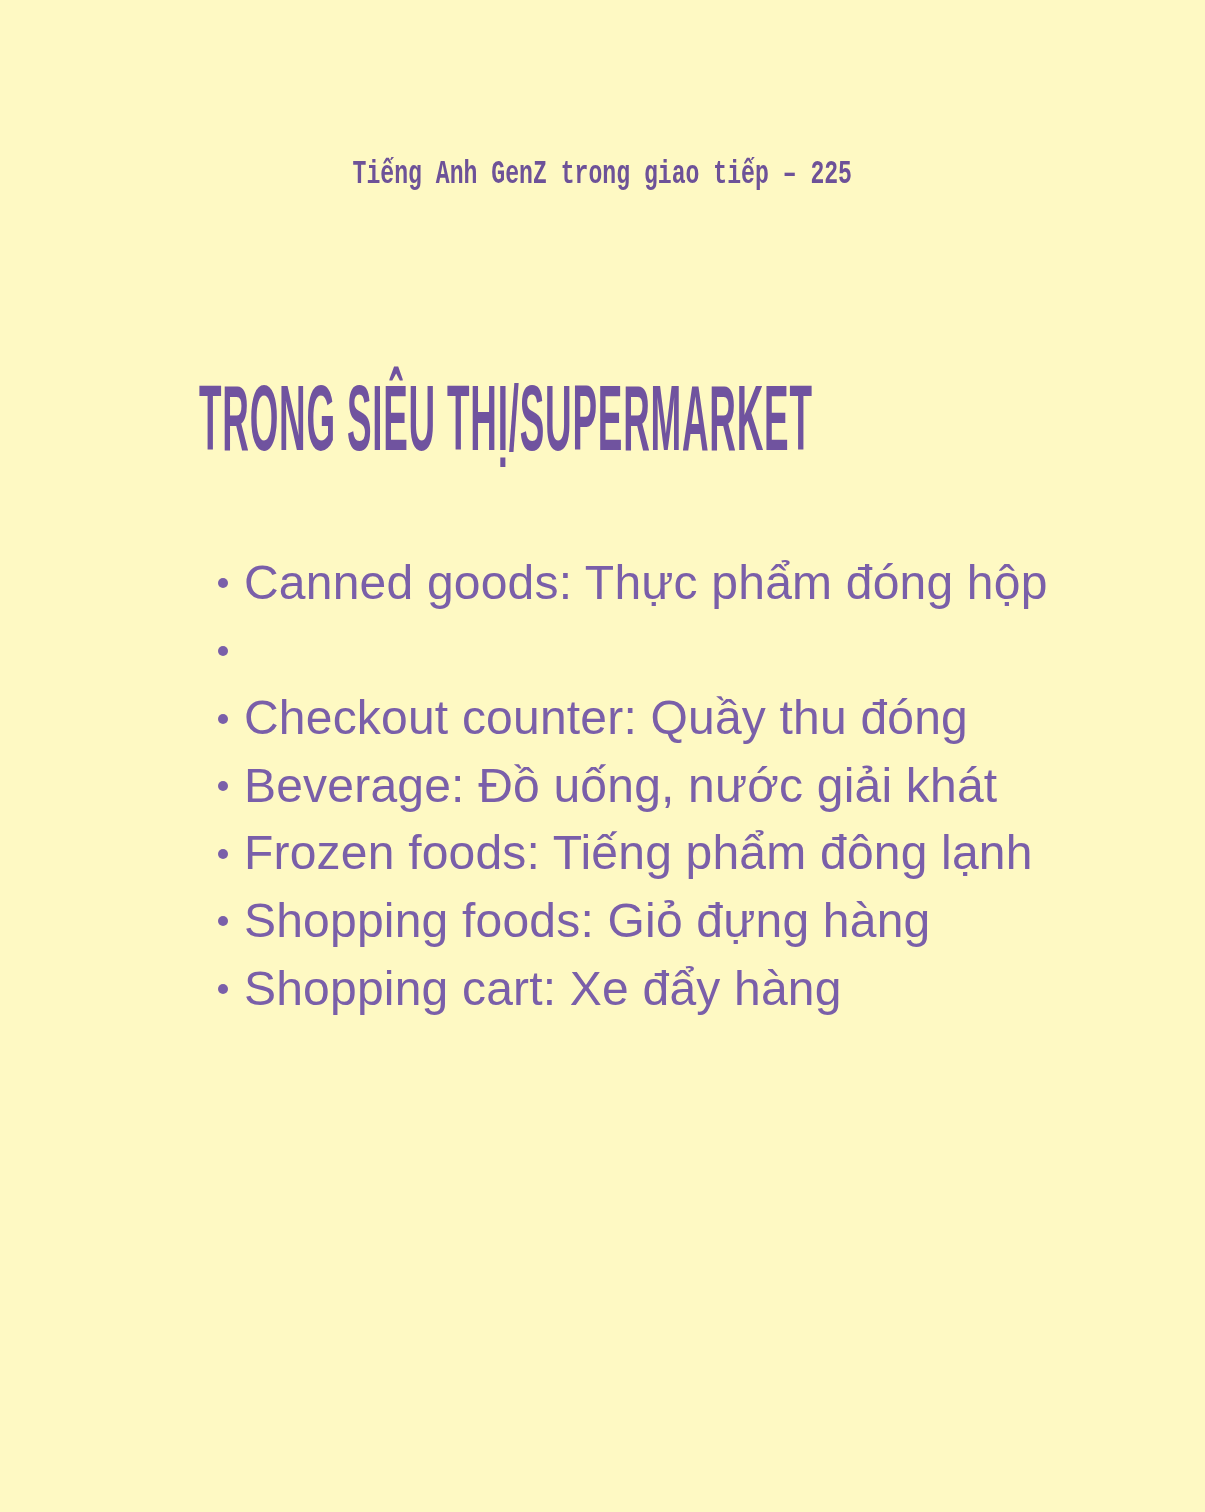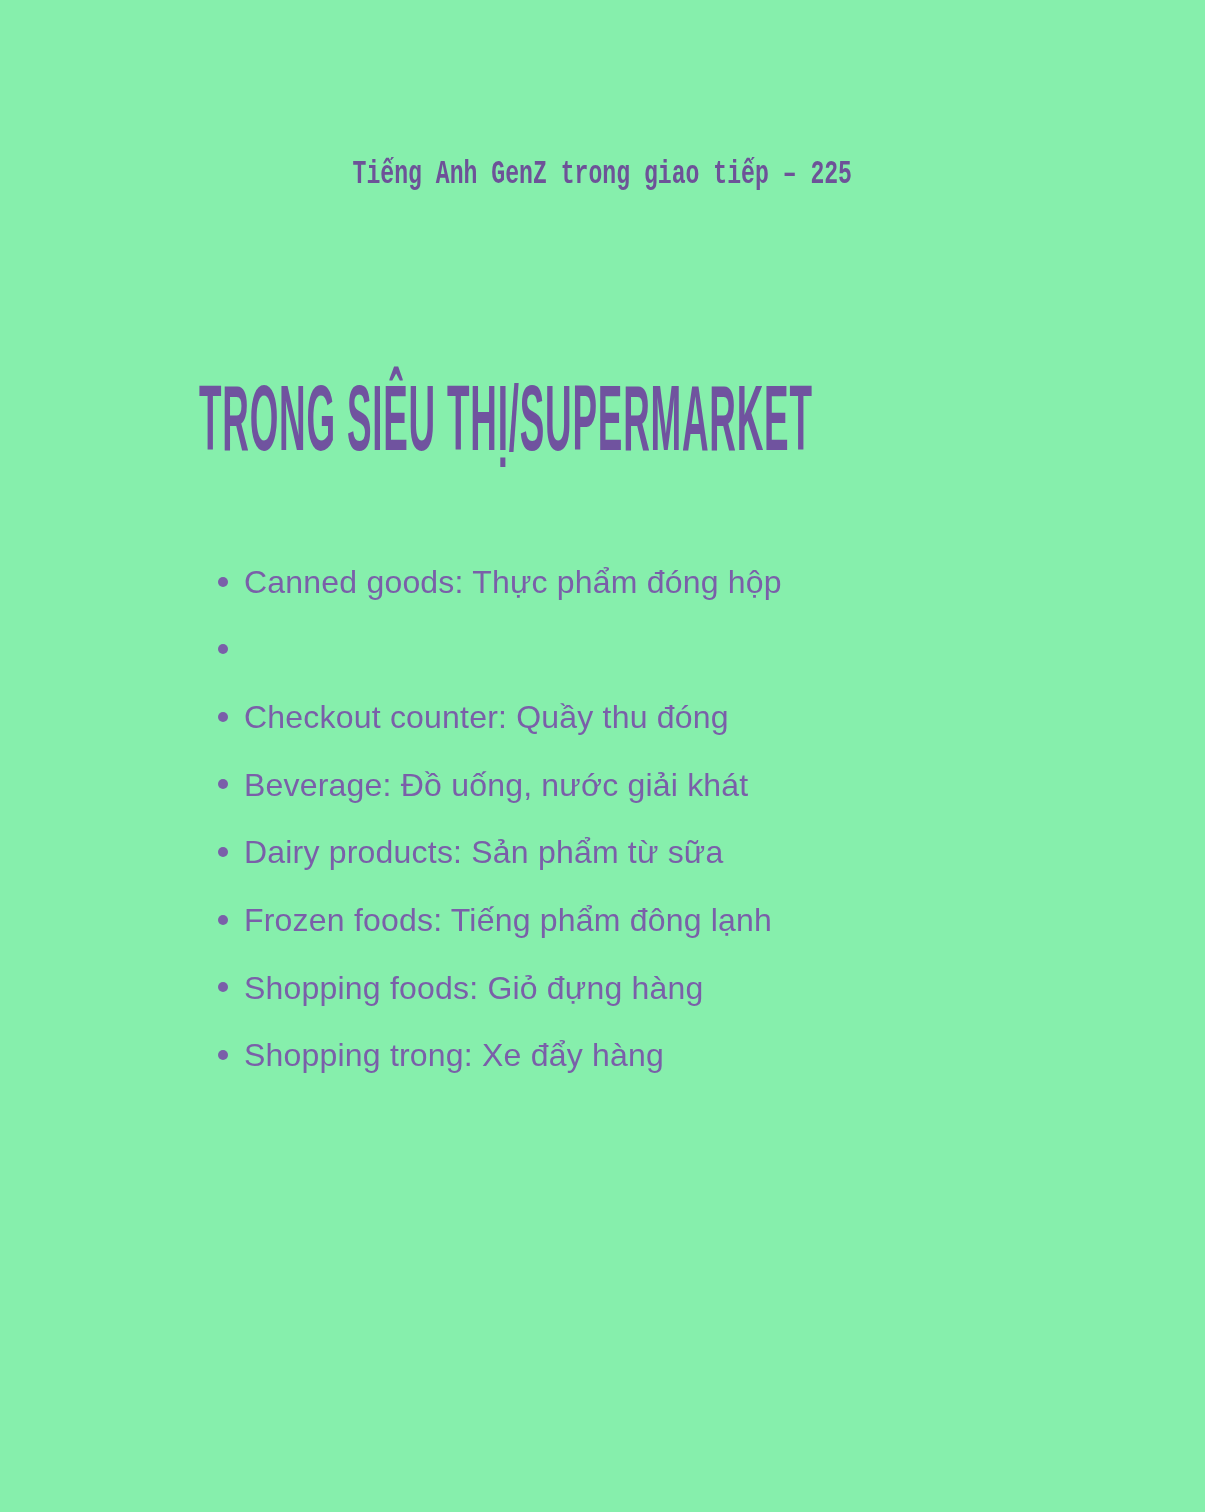--- a/index.html
+++ b/index.html
@@ -10,21 +10,21 @@
     width: 1205px;
     height: 1512px;
     background: #ffffff;
     position: relative;
     overflow: hidden;
     font-family: "Liberation Sans", sans-serif;
   }
   .page {
     position: absolute;
     inset: 0;
-    background: #86efac;
+    background: #fef9c3;
   }
 
   
   .running-header {
     position: absolute;
     top: 152px;
     left: 0;
     width: 100%;
     text-align: center;
     line-height: 44px;
@@ -62,21 +62,21 @@
   .vocab-list {
     position: absolute;
     top: 549px;
     left: 218px;
     margin: 0;
     padding: 0;
     list-style: none;
     width: 820px;
   }
   .vocab-item {
-    font-size: 32px;
+    font-size: 48px;
     line-height: 67.6px;
     color: #7a5fa9;
     white-space: nowrap;
     letter-spacing: 0.2px;
   }
   .bullet-dot {
     display: inline-block;
     width: 10px;
     height: 10px;
     border-radius: 50%;
@@ -105,26 +105,23 @@
       <li class="vocab-item">
       <span class="bullet-dot"></span>
     </li>
       <li class="vocab-item">
       <span class="bullet-dot"></span><span>Checkout counter: Quầy thu đóng</span>
     </li>
       <li class="vocab-item">
       <span class="bullet-dot"></span><span>Beverage: Đồ uống, nước giải khát</span>
     </li>
       <li class="vocab-item">
-      <span class="bullet-dot"></span><span>Dairy products: Sản phẩm từ sữa</span>
-    </li>
-      <li class="vocab-item">
       <span class="bullet-dot"></span><span>Frozen foods: Tiếng phẩm đông lạnh</span>
     </li>
       <li class="vocab-item">
       <span class="bullet-dot"></span><span>Shopping foods: Giỏ đựng hàng</span>
     </li>
       <li class="vocab-item">
-      <span class="bullet-dot"></span><span>Shopping trong: Xe đẩy hàng</span>
+      <span class="bullet-dot"></span><span>Shopping cart: Xe đẩy hàng</span>
     </li>
     </ul>
 
 </div>
 
 </body></html>

